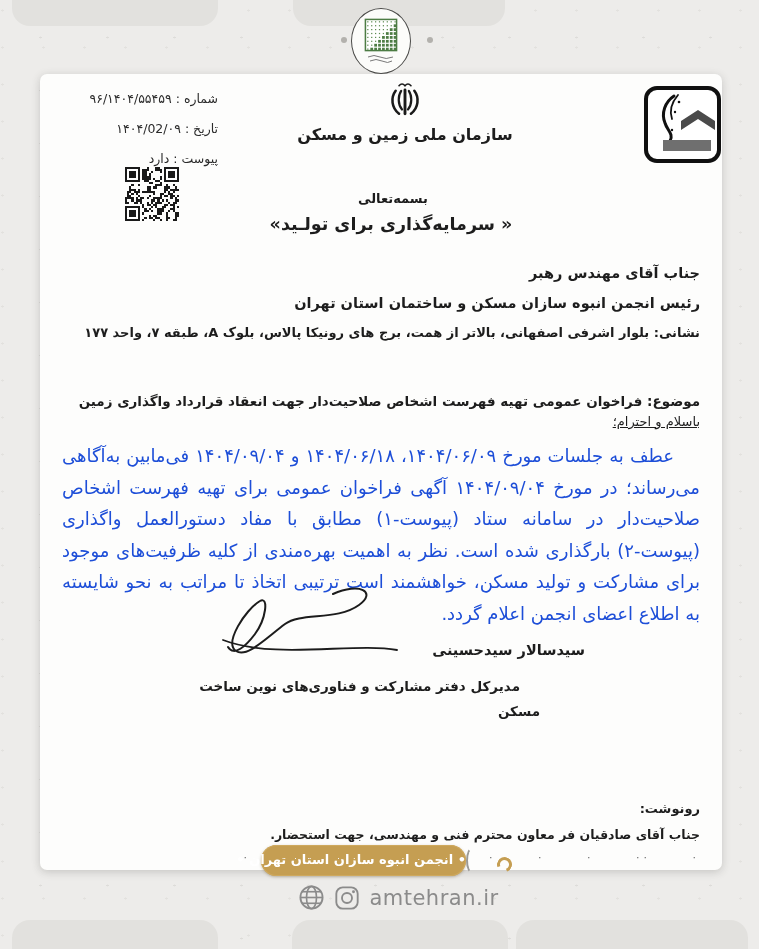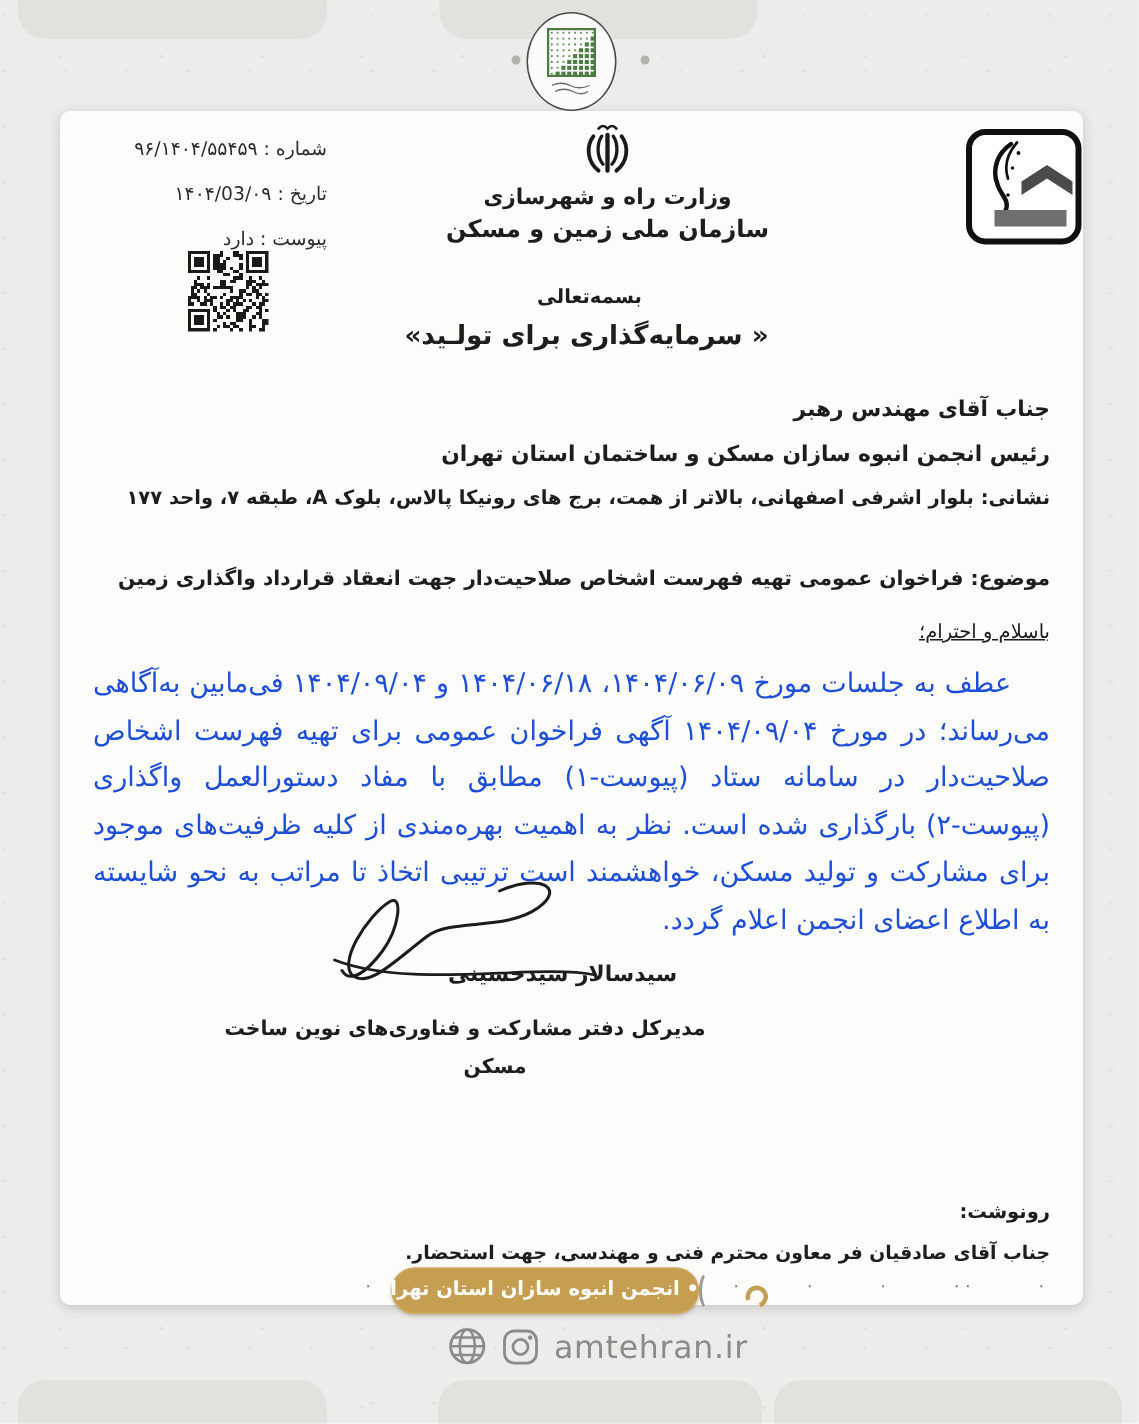--- a/index.html
+++ b/index.html
@@ -72,32 +72,32 @@
     position:absolute; left:351px; top:140px; transform:translateX(-50%);
     font-size:17.5px; font-weight:bold; white-space:nowrap;
   }
 
   .recipient { position:absolute; right:22px; top:184px; text-align:right; }
   .recipient .r1 { font-size:14.5px; font-weight:bold; line-height:30px; }
   .recipient .r2 { font-size:14.5px; font-weight:bold; line-height:30px; }
   .recipient .r3 { font-size:13px;   font-weight:bold; line-height:30px; white-space:nowrap;margin-left:16px; }
 
   .subject {
-    position:absolute; right:22px; top:304px;
+    position:absolute; right:22px; top:319px;
     font-size:13.5px; font-weight:bold; white-space:nowrap;
   }
   .salutation { position:absolute; right:22px; top:340px; font-size:13px;text-decoration:underline; }
 
   .body-par {
     position:absolute; right:22px; left:22px; top:366px;
     font-size:18px; line-height:31.5px; text-align:justify;
     text-indent:26px; color:#1d4ed8;
   }
 
-  .sig-block { position:absolute; left:60px; top:518px; width:420px; text-align:center; }
+  .sig-block { position:absolute; left:60px; top:518px; width:420px; }
   .sig-svg { position:absolute; left:105px; top:-12px; pointer-events:none; }
   .sig-name  { position:relative; right:-65px; margin-top:50px; font-size:14.5px; font-weight:bold; }
   .sig-title { margin-top:20px;  font-size:13.5px; font-weight:bold; }
   .sig-org   { position:relative; right:-20px; margin-top:9px; font-size:13.5px; font-weight:bold; }
 
   .cc { position:absolute; right:22px; top:722px; text-align:right; }
   .cc .cc-label { font-size:13px; font-weight:bold; line-height:26px; }
   .cc .cc-l1    { font-size:12.5px; font-weight:bold; line-height:26px; }
   .cc .cc-cut   { font-size:11px; color:#6b6b6b; line-height:20px; letter-spacing:4px; word-spacing:34px; white-space:nowrap; overflow:hidden; width:600px; }
 
@@ -232,32 +232,31 @@
 
     <div class="center-head">
       <svg class="emblem" width="34" height="42" viewBox="0 0 40 46">
         <path d="M13,5 Q16.5,1 20,5 Q23.5,1 27,5" stroke="#1a1a1a" stroke-width="2" fill="none" stroke-linecap="round"></path>
         <path d="M20,10 L20,38" stroke="#1a1a1a" stroke-width="3.4" stroke-linecap="round"></path>
         <path d="M15.5,11 C11.5,17 11.5,27 16.5,33" stroke="#1a1a1a" stroke-width="2.6" fill="none" stroke-linecap="round"></path>
         <path d="M24.5,11 C28.5,17 28.5,27 23.5,33" stroke="#1a1a1a" stroke-width="2.6" fill="none" stroke-linecap="round"></path>
         <path d="M9,11 C3,19 4,31 13,38" stroke="#1a1a1a" stroke-width="3" fill="none" stroke-linecap="round"></path>
         <path d="M31,11 C37,19 36,31 27,38" stroke="#1a1a1a" stroke-width="3" fill="none" stroke-linecap="round"></path>
       </svg>
-      <div class="org-l2">وزارت راه و شهرسازی</div>
       <div class="org-l3">سازمان ملی زمین و مسکن</div>
     </div>
 
     <div class="meta">
       <div>
         <span>شماره :</span>
         <span>۹۶/۱۴۰۴/۵۵۴۵۹</span>
       </div>
       <div>
         <span>تاریخ :</span>
-        <span>۱۴۰۴/03/۰۹</span>
+        <span>۱۴۰۴/02/۰۹</span>
       </div>
       <div>
         <span>پیوست :</span>
         <span>دارد</span>
       </div>
     </div>
 
     <svg class="qr" id="qr" viewBox="0 0 25 25" shape-rendering="crispEdges">
         <rect x="10" y="0" width="1" height="1" fill="#1a1a1a"></rect>
         <rect x="14" y="0" width="1" height="1" fill="#1a1a1a"></rect>

